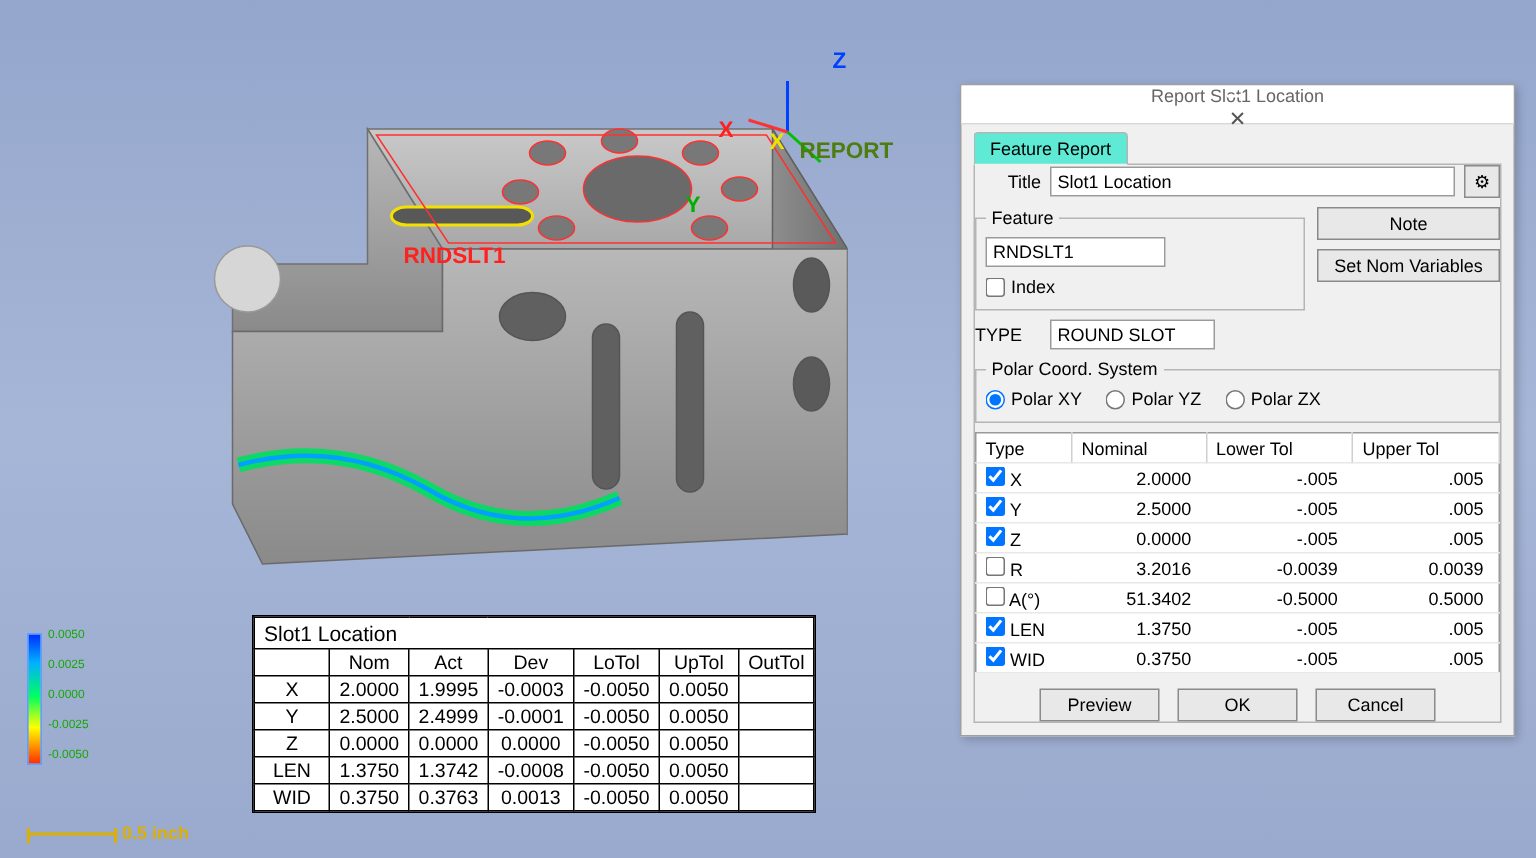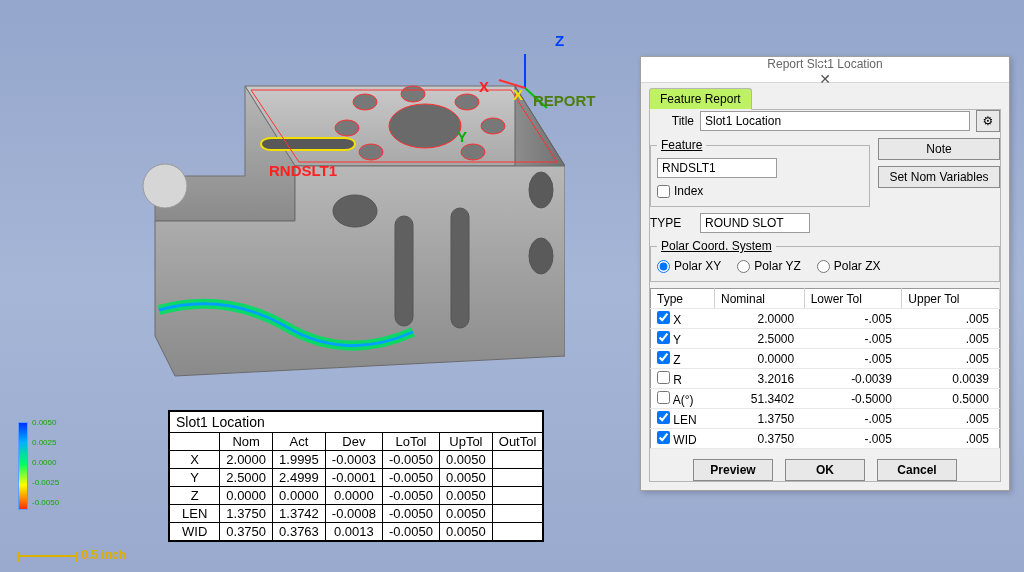--- a/index.html
+++ b/index.html
@@ -28,42 +28,42 @@
   .result-table td.rowhdr { text-align: center; padding: 0 12px; }
   
   .dialog { position: absolute; right: 14px; top: 56px; width: 370px; background: #f0f0f0;
             border: 1px solid #a0a0a0; box-shadow: 2px 2px 6px rgba(0,0,0,0.2); font-size: 12px; }
   .dlg-titlebar { height: 26px; background: #fff; border-bottom: 1px solid #d6d6d6; display: flex; align-items: center; padding: 0 6px; flex-direction: column; }
   .dlg-icon { width: 14px; height: 14px; background: #e03030; margin-right: 6px; position:relative; }
   .dlg-icon::after{content:"";position:absolute;left:3px;top:6px;width:8px;height:2px;background:#fff;}
   .dlg-title { flex: 1; color: #666; }
   .dlg-close { width: 28px; text-align: center; color: #555; font-size: 14px; cursor: pointer; }
   .dlg-body { padding: 4px 8px 8px; }
-  .tab { display: inline-block; background: #bef264; border: 1px solid #b5b5b5; border-bottom: 1px solid #f0f0f0;
+  .tab { display: inline-block; background: #5eead4; border: 1px solid #b5b5b5; border-bottom: 1px solid #f0f0f0;
          padding: 3px 10px; position: relative; top: 1px; z-index: 2; border-radius: 3px 3px 0 0; }
   .tab-panel { border: 1px solid #b5b5b5; padding: 0; background: #f0f0f0; }
   .row { display: flex; align-items: center; margin-bottom: 6px; gap: 6px; }
   .lbl { width: 44px; text-align: right; }
   input[type=text].field { border: 1px solid #9a9a9a; background: #fff; height: 20px; padding: 0 4px; font-size: 12px; }
   .btn { border: 1px solid #8a8a8a; background: #e8e8e8; height: 22px; padding: 0 10px; font-size: 12px; cursor: pointer; }
   fieldset { border: 1px solid #b5b5b5; padding: 6px 6px 8px; margin-bottom: 6px; }
-  legend { padding: 0 4px; text-decoration: underline; }
+  legend { padding: 0 4px; }
   .chk { display: flex; align-items: center; gap: 4px; }
   .cols2 { display: flex; gap: 8px; align-items: flex-start; }
   .cols2 .left { flex: 1; }
   .cols2 .right { width: 122px; display:flex; flex-direction:column; gap:6px; }
   .cols2 .right .btn { width: 100%; }
   .radios { display: flex; gap: 16px; align-items:center; }
   .tol-table { width: 100%; border-collapse: collapse; background: #fff; border: 1px solid #9a9a9a; margin-top: 4px; }
   .tol-table th, .tol-table td { border-bottom: 1px solid #e8e8e8; height: 20px; font-size: 12px; }
   .tol-table th { border-right: 1px solid #cfcfcf; text-align: left; padding-left: 6px; background: #fff; font-weight: normal; }
   .tol-table td.num { text-align: right; padding-right: 10px; }
   .tol-table td.cb { width: 64px; padding-left: 6px; }
   .dlg-buttons { display: flex; justify-content: center; gap: 12px; margin-top: 10px; }
-  .dlg-buttons .btn { width: 80px; font-weight: bold; }
+  .dlg-buttons .btn { width: 80px; font-weight: normal; }
 </style>
 </head>
 <body>
 
 <div class="viewport">
 
   <div class="block">
     <svg class="part" width="470" height="400" viewBox="0 0 470 400">
 
       <defs>

